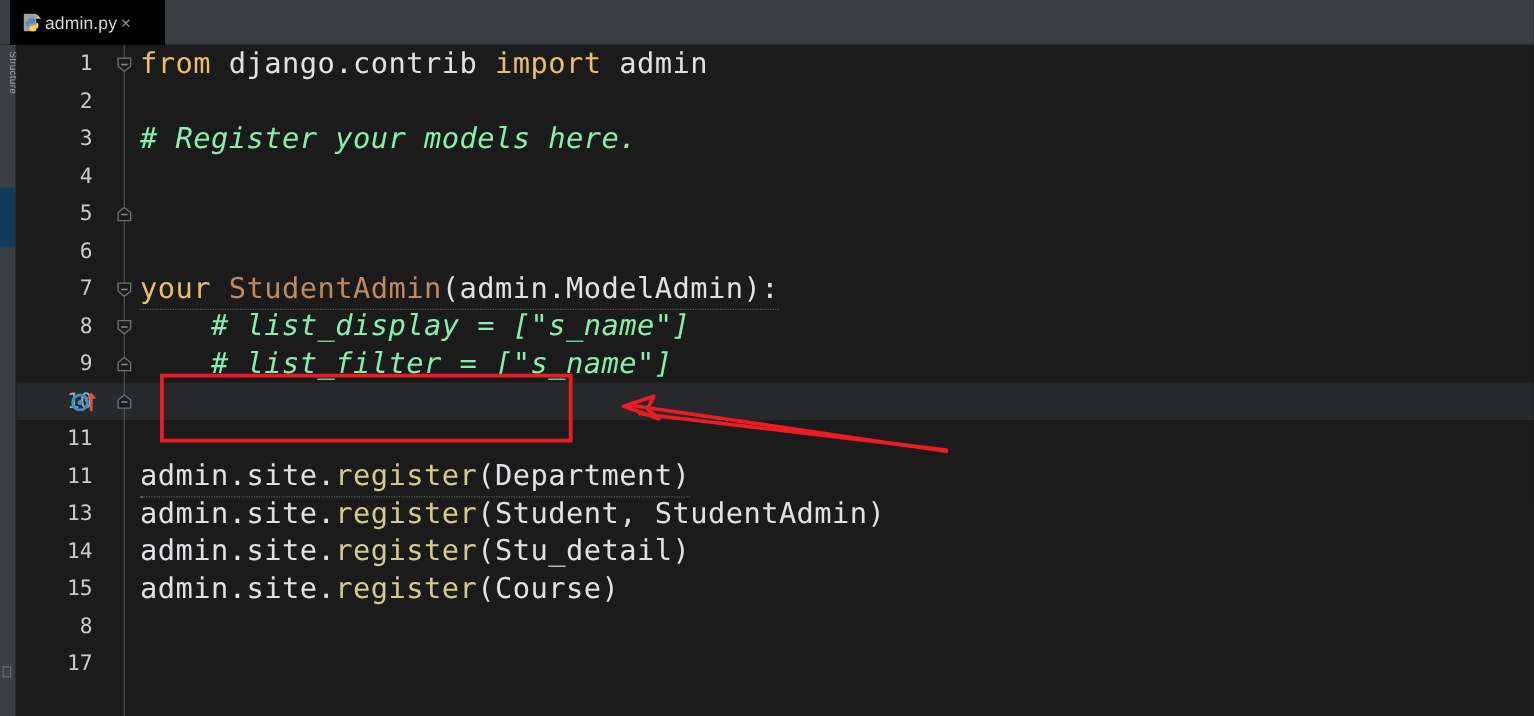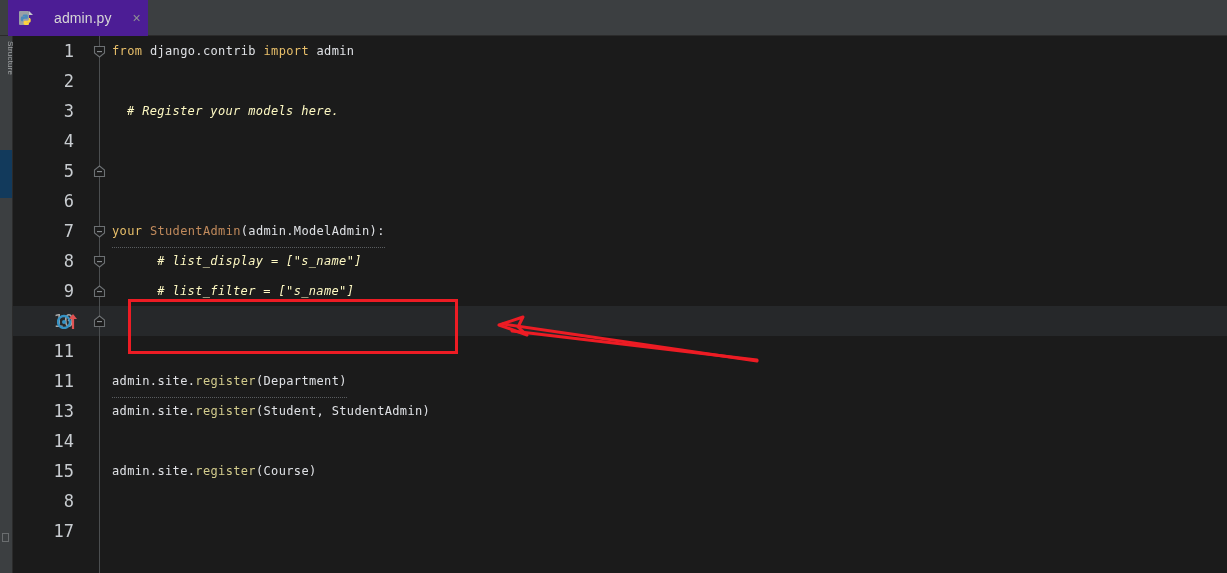--- a/index.html
+++ b/index.html
@@ -32,23 +32,23 @@
     background: #3c3f41;
     border-bottom: 1px solid #2b2b2b;
     box-sizing: border-box;
   }
   .tab {
     position: absolute;
     left: 8px; top: 0;
     height: 36px;
     display: flex;
     align-items: center;
-    gap: 20px;
-    padding: 0 7px 0 10px;
-    background: #4c1d95;
+    gap: 2px;
+    padding: 0 27px 0 10px;
+    background: #000000;
     box-sizing: border-box;
     cursor: default;
   }
   .tab-icon {
     width: 16px; height: 16px;
     flex: 0 0 16px;
     position: relative;
   }
   .tab-label {
     font-family: "Liberation Sans", sans-serif;
@@ -166,33 +166,33 @@
   }
   .lnum.current { color: #a6a6a6; }
 
   .code {
     position: absolute;
     left: 0; top: 0;
     height: 30px;
     line-height: 30px;
     white-space: pre;
     font-family: "DejaVu Sans Mono", monospace;
-    font-size: 12px;
+    font-size: 23px;
     color: #dfe1e5;
     letter-spacing: .35px;
   }
 
   
   .t-kw   { color: #e8bf6a; }
   .t-cls  { color: #c08a5c; }
   .t-fn   { color: #d2cb8c; }
   .t-num  { color: #d1603d; }
   .t-op   { color: #e8bf6a; }
   .t-plain{ color: #dfe1e5; }
-  .t-com  { color: #fef9c3; font-style: italic; margin-left: 15px; }
+  .t-com  { color: #86efac; font-style: italic; }
 
   .squiggle {
     border-bottom: 1px dotted #5a5d60;
     padding-bottom: 1px;
   }
 
   .sel {
     background: #4a4f52;
     padding: 2px 0 3px 0;
   }
@@ -347,20 +347,23 @@
 
 
       <div class="row" style="top:330px">
         <div class="code squiggle"><span class="t-plain">admin.site.</span><span class="t-fn">register</span><span class="t-plain">(Department)</span></div>
       </div>
 
       <div class="row" style="top:360px">
         <div class="code"><span class="t-plain">admin.site.</span><span class="t-fn">register</span><span class="t-plain">(Student, StudentAdmin)</span></div>
       </div>
 
+      <div class="row" style="top:390px">
+        <div class="code"><span class="t-plain">admin.site.</span><span class="t-fn">register</span><span class="t-plain">(Stu_detail)</span></div>
+      </div>
 
       <div class="row" style="top:420px">
         <div class="code"><span class="t-plain">admin.site.</span><span class="t-fn">register</span><span class="t-plain">(Course)</span></div>
       </div>
 
     </div>
   </div>
 
   <div class="anno-box" style="left:128px; top:299px; width:330px; height:55px;"></div>
 

